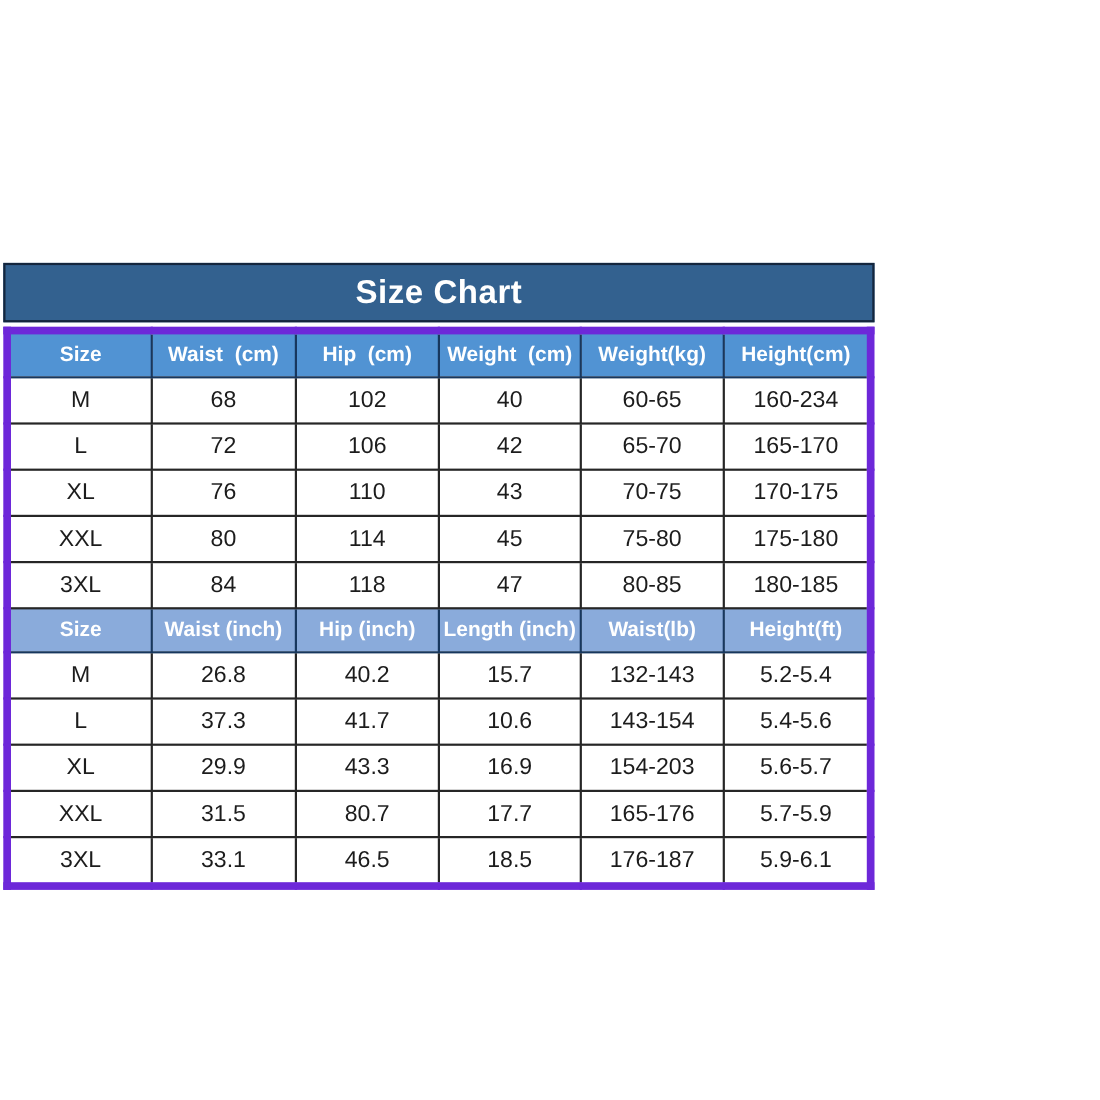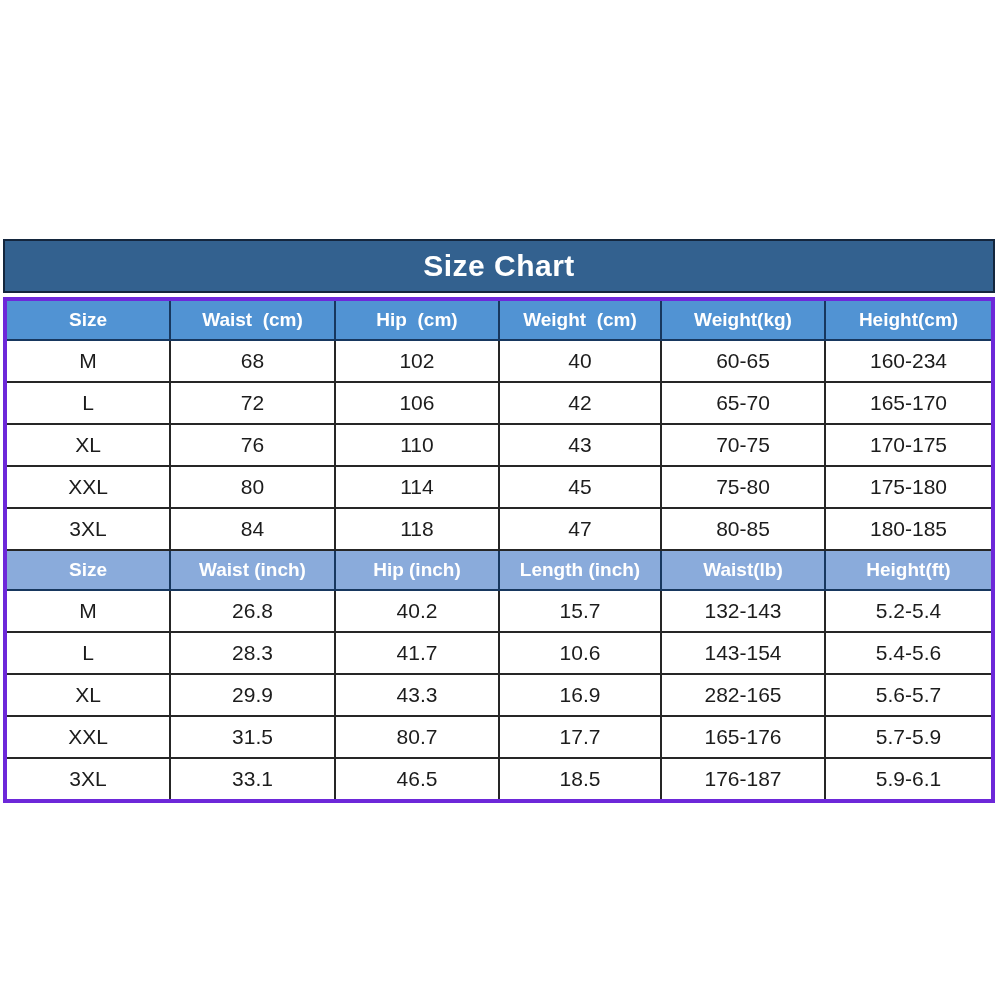--- a/index.html
+++ b/index.html
@@ -7,41 +7,41 @@
     padding: 0;
     width: 1000px;
     height: 1000px;
     background: #ffffff;
     font-family: "Liberation Sans", "DejaVu Sans", sans-serif;
   }
   #size-chart-wrap {
     position: absolute;
     left: 3px;
     top: 239px;
-    width: 992px;
+    width: 792px;
   }
   .title-bar {
     box-sizing: border-box;
     height: 54px;
     background: #33618f;
     border: 2px solid #14263d;
     color: #ffffff;
     font-size: 30px;
     font-weight: 700;
     display: flex;
     align-items: center;
     justify-content: center;
     margin-bottom: 4px;
     letter-spacing: 0.5px;
   }
   table.size-table {
     width: 100%;
     border-collapse: collapse;
     table-layout: fixed;
-    border: 4px solid #6d28d9;
+    border: 7px solid #6d28d9;
     padding-left: 12px;
   }
   table.size-table th, table.size-table td {
     text-align: center;
     vertical-align: middle;
     white-space: pre;
     overflow: hidden;
   }
   table.size-table th {
     height: 36px;
@@ -138,32 +138,32 @@
       <tr>
         <td>M</td>
         <td>26.8</td>
         <td>40.2</td>
         <td>15.7</td>
         <td>132-143</td>
         <td>5.2-5.4</td>
       </tr>
       <tr>
         <td>L</td>
-        <td>28.3</td>
+        <td>37.3</td>
         <td>41.7</td>
         <td>10.6</td>
         <td>143-154</td>
         <td>5.4-5.6</td>
       </tr>
       <tr>
         <td>XL</td>
         <td>29.9</td>
         <td>43.3</td>
         <td>16.9</td>
-        <td>282-165</td>
+        <td>154-203</td>
         <td>5.6-5.7</td>
       </tr>
       <tr>
         <td>XXL</td>
         <td>31.5</td>
         <td>80.7</td>
         <td>17.7</td>
         <td>165-176</td>
         <td>5.7-5.9</td>
       </tr>

